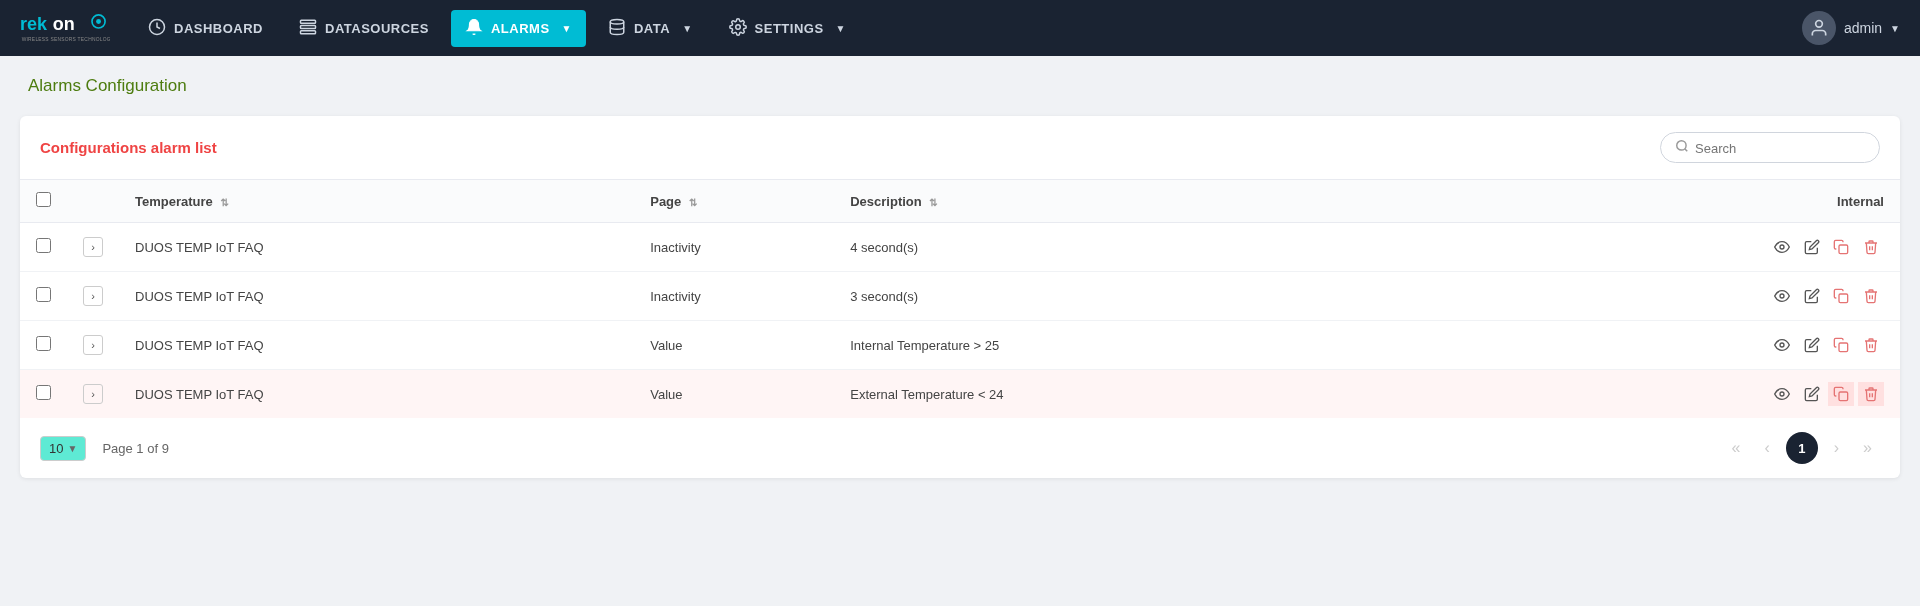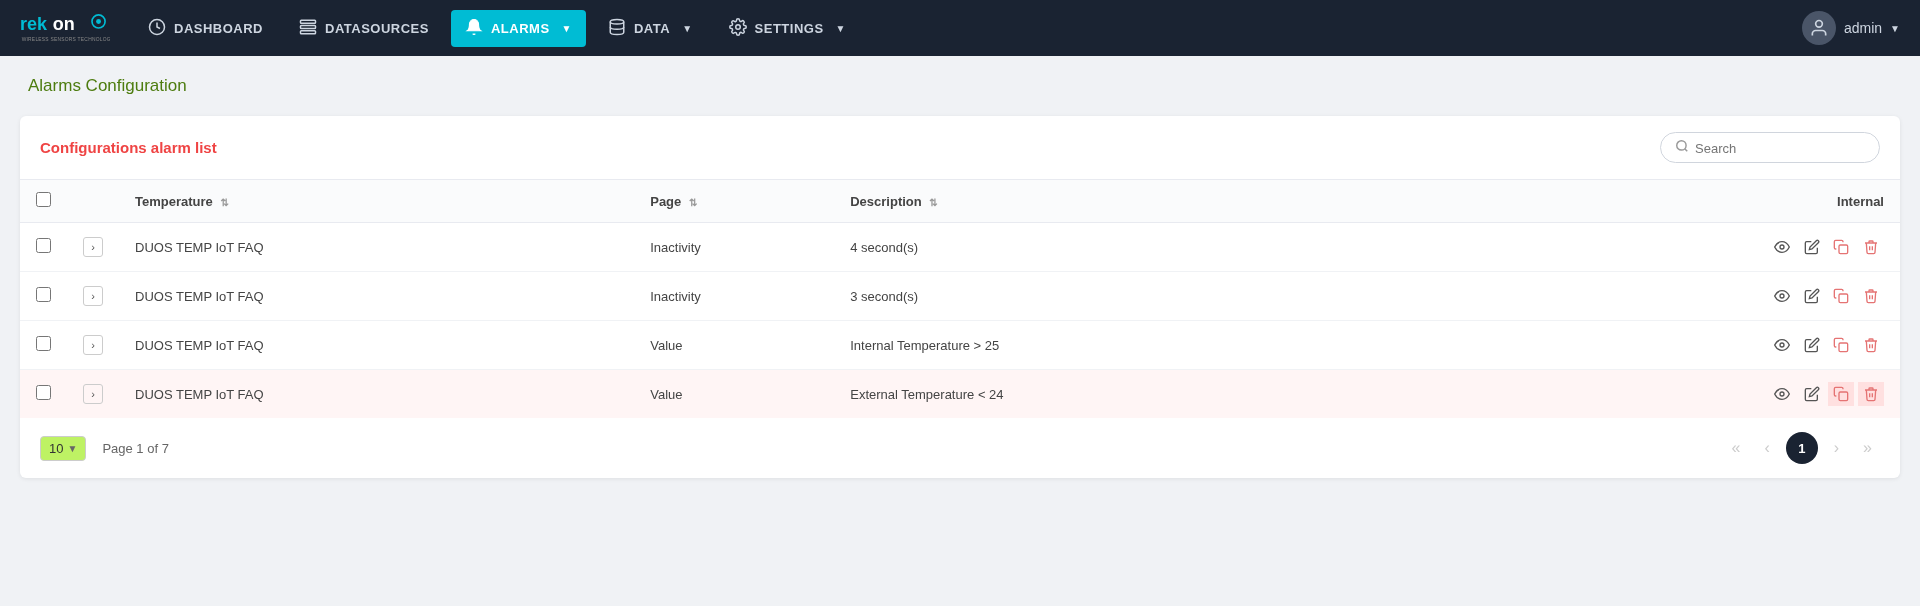--- a/index.html
+++ b/index.html
@@ -110,21 +110,21 @@
     .row-highlight td { background: #fff5f5; }
 
     
     .pagination-bar {
       display: flex; align-items: center; padding: 14px 20px;
       gap: 8px;
     }
     .per-page-select {
       display: flex; align-items: center; gap: 4px;
       border: 1px solid #ccc; border-radius: 4px; padding: 4px 8px;
-      font-size: 13px; cursor: pointer; background: #bef264;
+      font-size: 13px; cursor: pointer; background: #5eead4;
     }
     .per-page-arrow { font-size: 10px; color: #666; }
     .page-info { font-size: 13px; color: #666; margin-left: 8px; }
     .pag-spacer { flex: 1; }
     .pag-btn {
       background: none; border: none; cursor: pointer;
       font-size: 16px; color: #888; padding: 4px 8px;
       display: flex; align-items: center; justify-content: center;
     }
     .pag-btn:disabled { color: #ccc; cursor: default; }
@@ -427,21 +427,21 @@
       </td>
     </tr>
       </tbody>
   </table>
 
   <div class="pagination-bar">
     <div class="per-page-select">
       <span>10</span>
       <span class="per-page-arrow">▼</span>
     </div>
-    <span class="page-info">Page 1 of 7</span>
+    <span class="page-info">Page 1 of 9</span>
     <div class="pag-spacer"></div>
     <button class="pag-btn" disabled="">«</button>
     <button class="pag-btn" disabled="">‹</button>
     <div class="pag-page active">1</div>
     <button class="pag-btn" disabled="">›</button>
     <button class="pag-btn" disabled="">»</button>
   </div>
 </div>
 
 </body></html>

